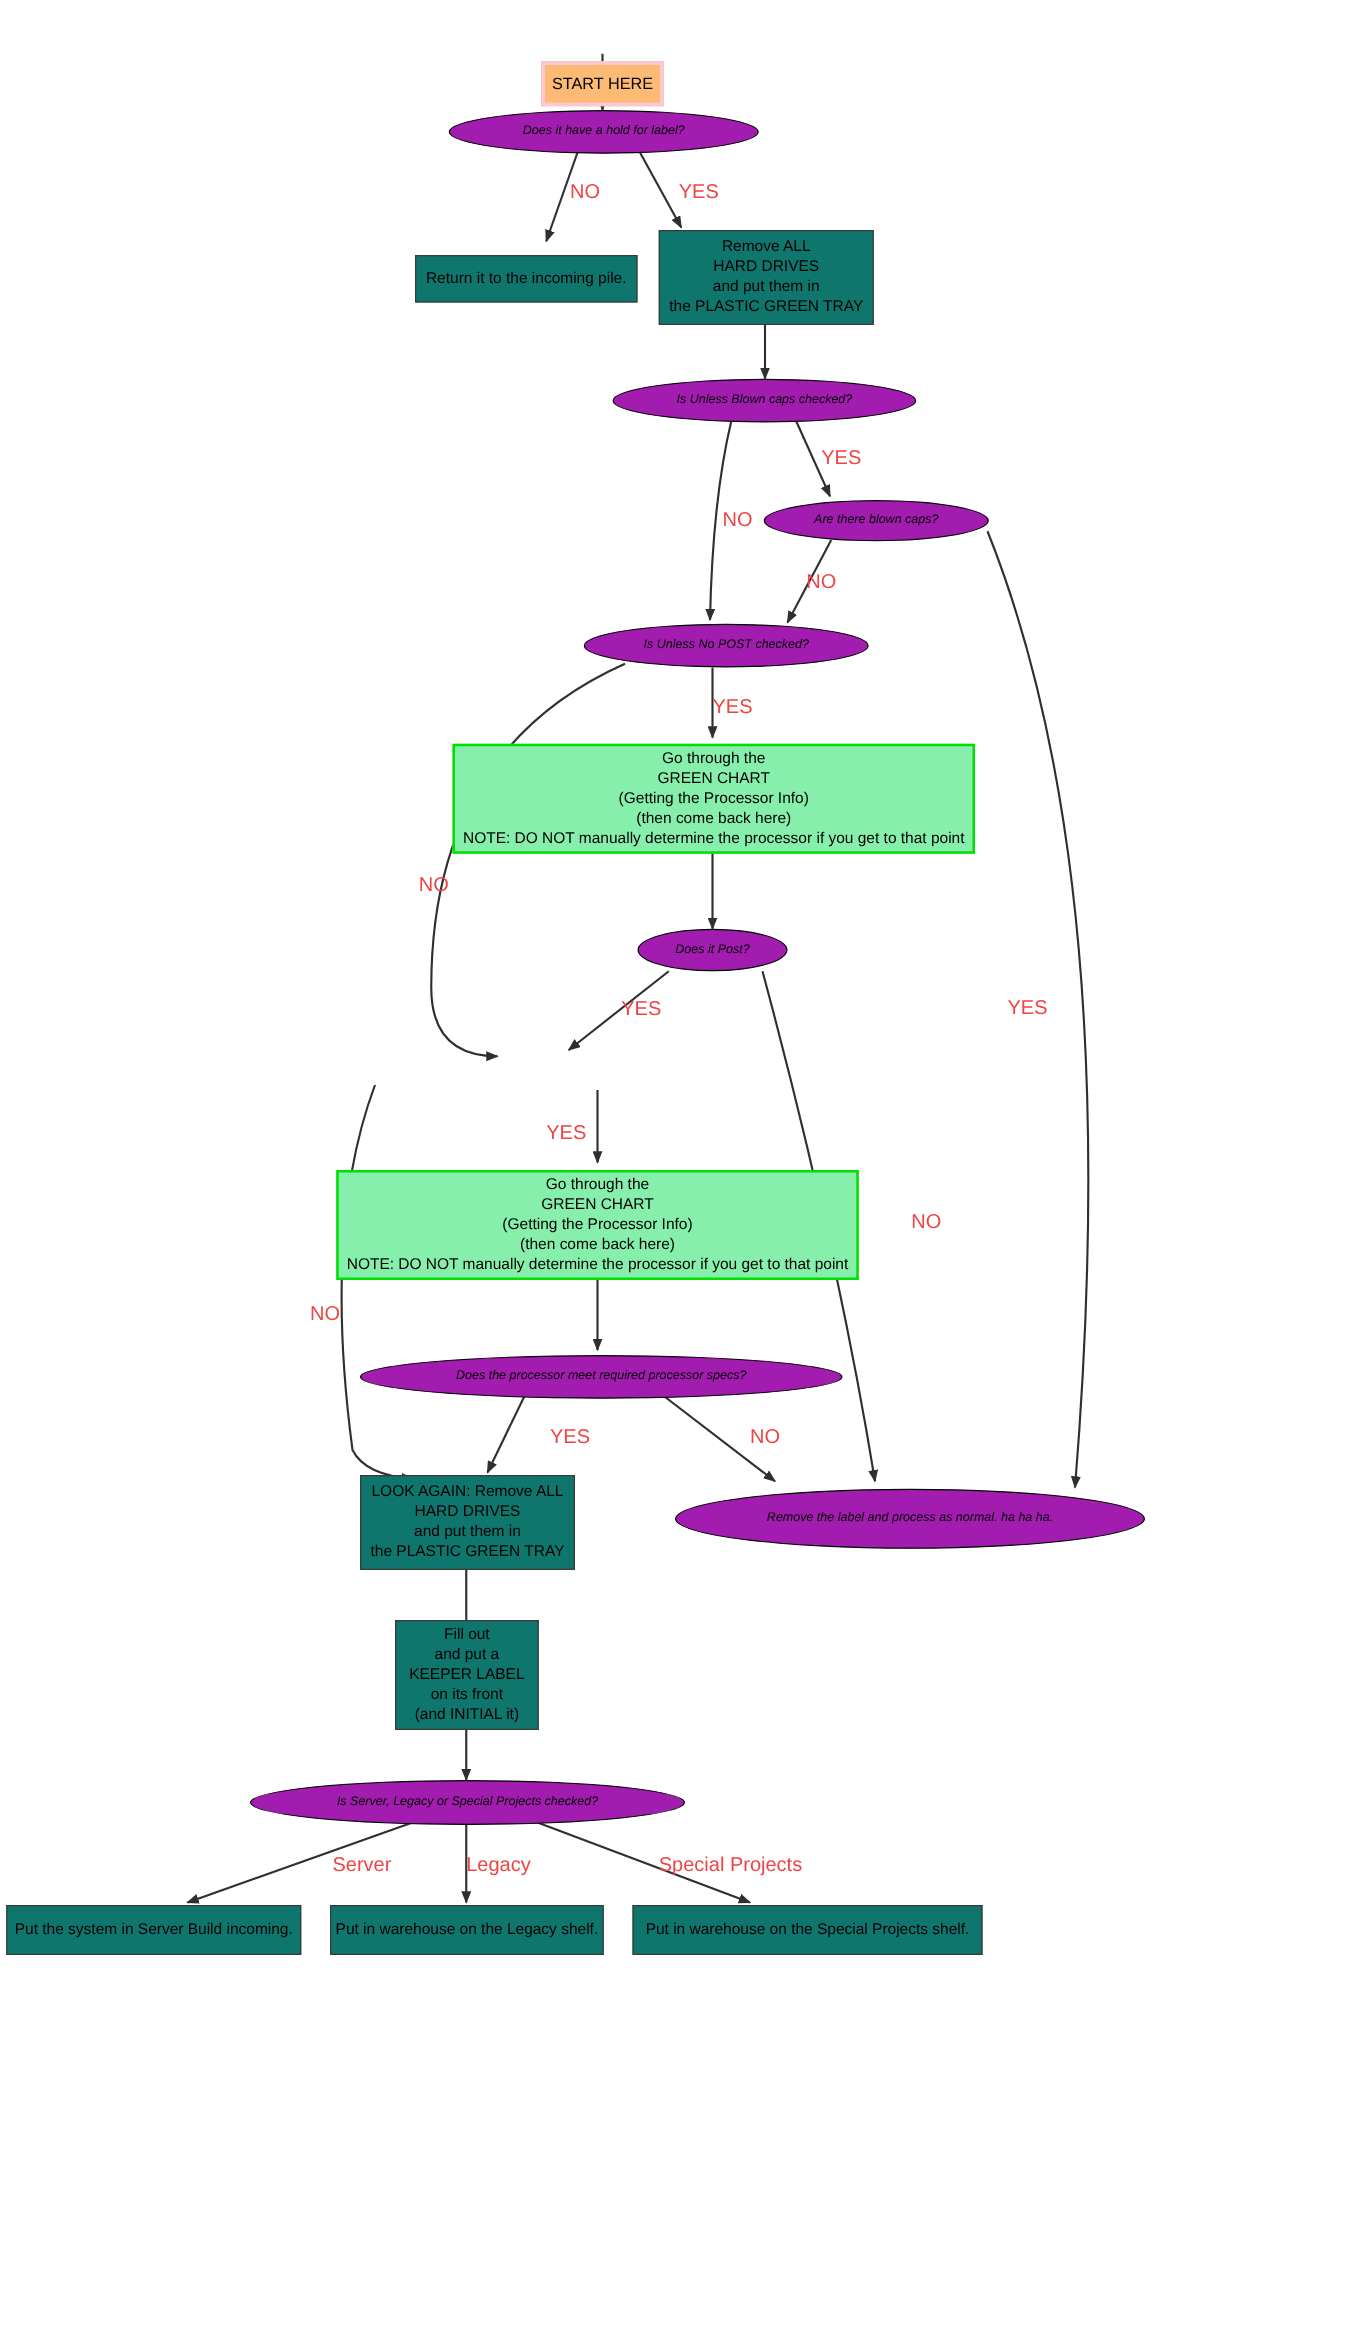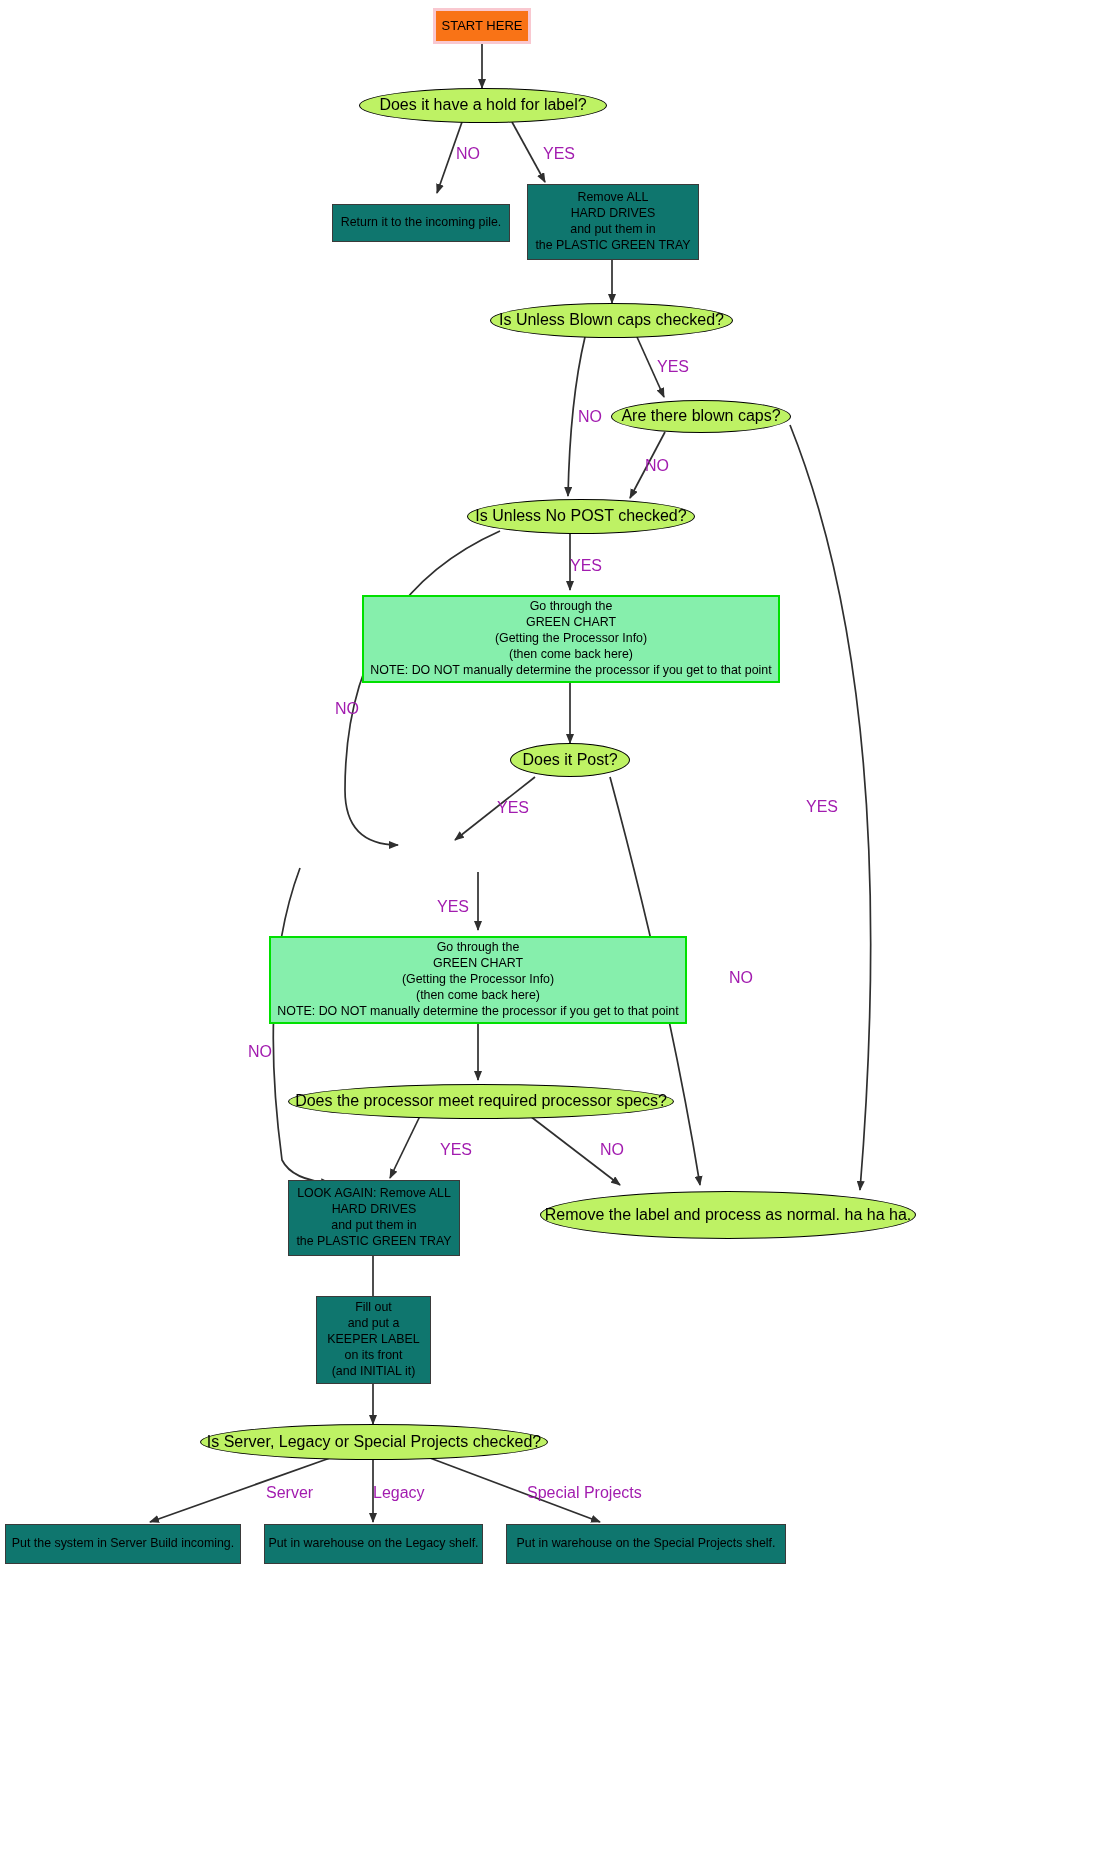--- a/index.html
+++ b/index.html
@@ -36,38 +36,40 @@
     line-height: 1.28;
     white-space: pre-line;
   }
   .node.box {
     border: 1.6px solid #3a3a3a;
     background: #0f766e;
     font-size: 12.4px;
   }
   .node.box-start {
     border: 3px solid #f9c8d0;
-    background: #f97316;
+    background: #fdba74;
     font-size: 13px;
+    margin-top: 41px;
   }
   .node.box-green {
     border: 2.6px solid #00e000;
     background: #86efac;
     font-size: 12.4px;
   }
   .node.ellipse {
     border: 1.6px solid #000000;
     border-radius: 50%;
-    background: #bef264;
-    font-size: 16px;
+    background: #a21caf;
+    font-size: 10px;
+    font-style: italic;
   }
   .edge-label {
     position: absolute;
     font-size: 16px;
-    color: #a21caf;
+    color: #ef4444;
     white-space: nowrap;
   }
 </style>
 </head>
 <body>
 
 <div id="chart-root">
 
   <svg id="edge-layer" viewBox="0 0 1096 1869">
     <defs>

